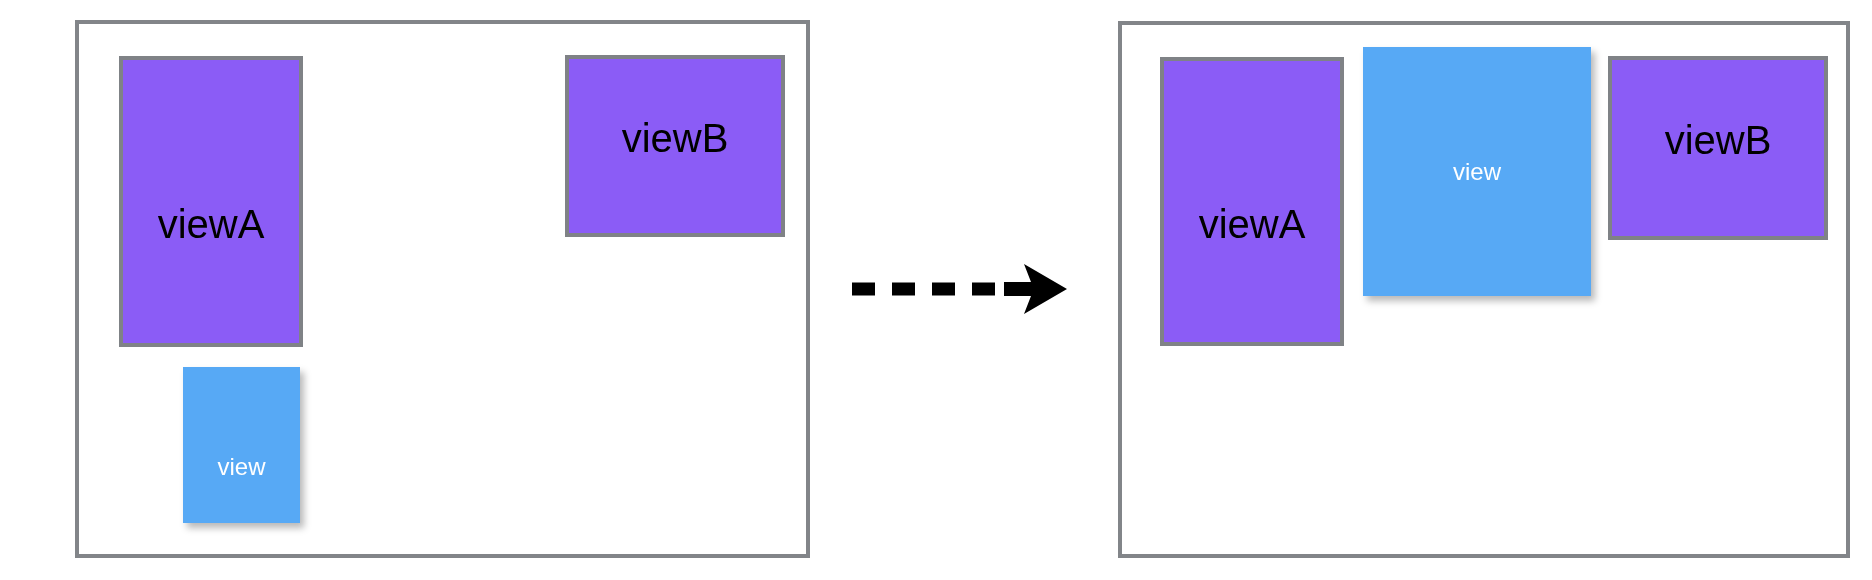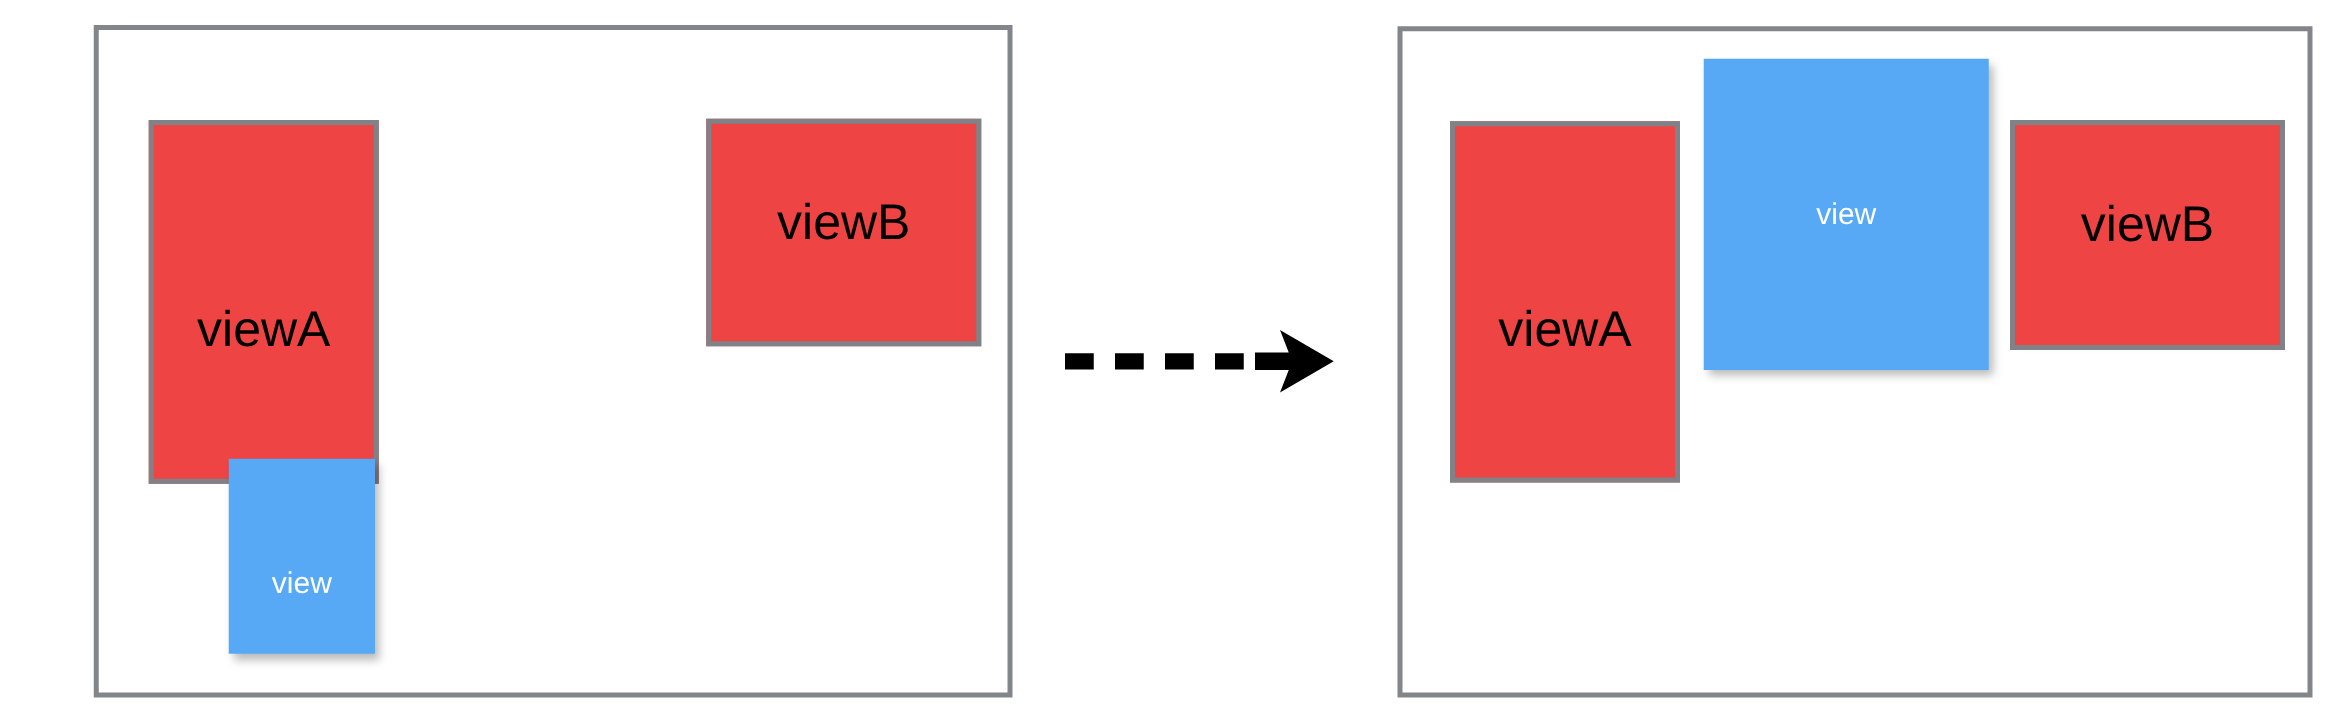--- a/index.html
+++ b/index.html
@@ -28,25 +28,24 @@
 
   
   .panel {
     border: 4px solid #828589;
     background: #ffffff;
   }
 
   
   .viewbox {
     border: 4px solid #7f8286;
-    background: #ef4444;
+    background: #8b5cf6;
     display: flex;
     align-items: center;
     justify-content: center;
-    margin-top: 40px;
   }
   .viewbox .label {
     font-size: 40px;
     color: #000000;
     line-height: 1;
     white-space: nowrap;
   }
 
   
   .bluebox {

